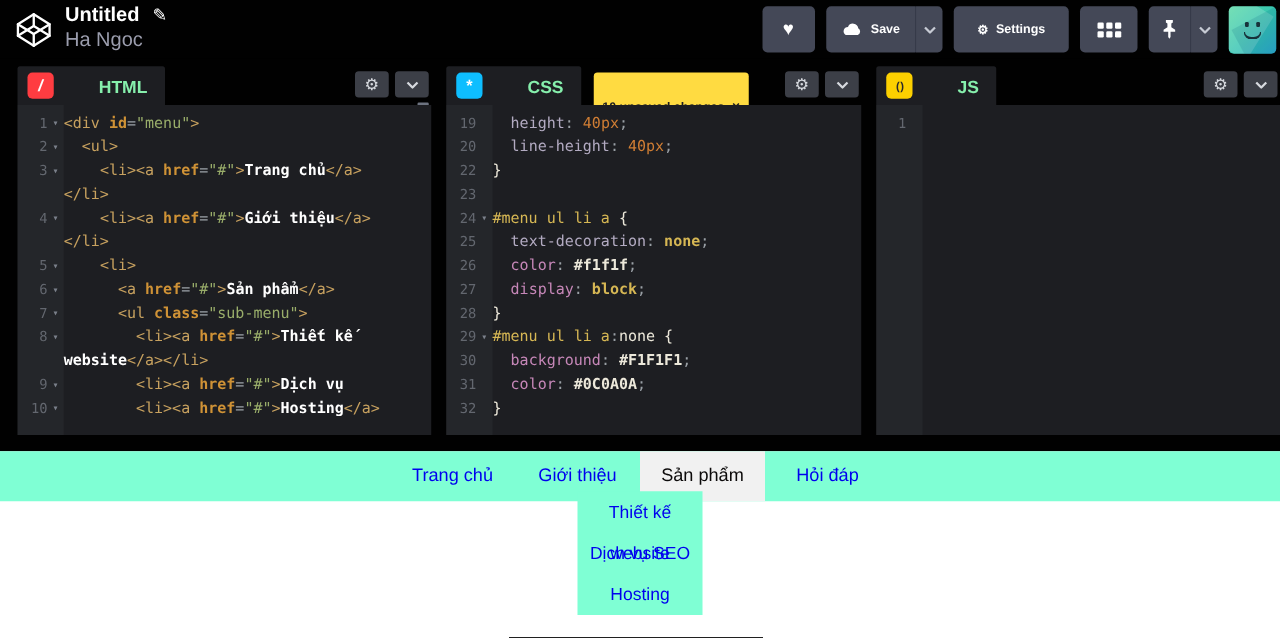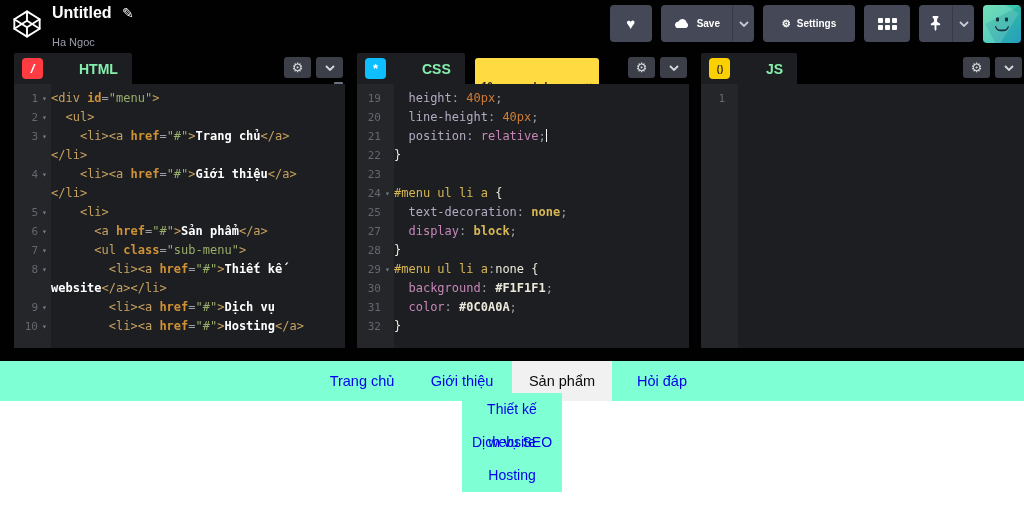--- a/index.html
+++ b/index.html
@@ -6,21 +6,21 @@
   html,body { background:#000; }
   body { font-family:"Liberation Sans", sans-serif; }
   #stage { position:relative; width:1024px; height:510px; background:#010101; overflow:hidden; }
 
   
   .topbar { position:absolute; left:0; top:0; width:1024px; height:47px; background:#010101; }
   .logo { position:absolute; left:12px; top:9px; width:30px; height:30px; }
   .title-block { position:absolute; left:52px; top:4px; }
   .pen-title { color:#fff; font-size:16px; font-weight:bold; display:inline-block; }
   .edit-icon { color:#fff; font-size:14px; margin-left:6px; }
-  .author { color:#9b9dad; font-size:11px; margin-top:14px; }
+  .author { color:#9b9dad; font-size:16px; margin-top:2px; }
   .topbar-right { position:absolute; right:3px; top:5px; height:37px; display:flex; gap:9px; align-items:stretch; }
   .tb-btn { background:#444857; border-radius:4px; color:#fff; display:flex; align-items:center; justify-content:center; font-size:10px; font-weight:bold; cursor:pointer; }
   .btn-group { display:flex; align-items:stretch; }
   .btn-group .main { border-radius:4px 0 0 4px; padding:0 12px; }
   .btn-group .chev { border-radius:0 4px 4px 0; width:22px; border-left:1px solid #363a49; }
   .heart-btn { width:42px; font-size:15px; }
   .settings-btn { width:92px; gap:6px; }
   .grid-btn { width:46px; }
   .icon-gap { margin-right:7px; }
   .grid-icon { display:grid; grid-template-columns:5px 5px 5px; grid-template-rows:5px 5px; gap:2px; }
@@ -275,43 +275,43 @@
               <span class="ln">19</span>
               <span class="fold"></span>
               <span class="code"><span class="c-pln">  </span><span class="c-prop">height</span><span class="c-pun">: </span><span class="c-num">40px</span><span class="c-pun">;</span></span>
             </div>
             <div class="code-line">
               <span class="ln">20</span>
               <span class="fold"></span>
               <span class="code"><span class="c-pln">  </span><span class="c-prop">line-height</span><span class="c-pun">: </span><span class="c-num">40px</span><span class="c-pun">;</span></span>
             </div>
             <div class="code-line">
-              <span class="ln">21</span>
-              <span class="fold"></span>
-              <span class="code"><span class="c-pln">  </span><span class="c-prop">position</span><span class="c-pun">: </span><span class="c-kw2">relative</span><span class="c-pun">;</span><span class="caret"></span></span>
-            </div>
-            <div class="code-line">
               <span class="ln">22</span>
               <span class="fold"></span>
               <span class="code"><span class="c-brc">}</span></span>
             </div>
             <div class="code-line">
               <span class="ln">23</span>
               <span class="fold"></span>
               <span class="code"></span>
             </div>
             <div class="code-line">
               <span class="ln">24</span>
               <span class="fold">▾</span>
               <span class="code"><span class="c-sel">#menu ul li a </span><span class="c-brc">{</span></span>
             </div>
             <div class="code-line">
               <span class="ln">25</span>
               <span class="fold"></span>
               <span class="code"><span class="c-pln">  </span><span class="c-prop">text-decoration</span><span class="c-pun">: </span><span class="c-kw">none</span><span class="c-pun">;</span></span>
+            </div>
+            <div class="code-line">
+              <span class="ln">26</span>
+              <span class="fold"></span>
+              <span class="code"><span class="c-pln">  </span><span class="c-prop2">color</span><span class="c-pun">: </span><span class="c-hex">#f1f1f</span><span class="c-pun">;</span></span>
             </div>
             <div class="code-line">
               <span class="ln">27</span>
               <span class="fold"></span>
               <span class="code"><span class="c-pln">  </span><span class="c-prop2">display</span><span class="c-pun">: </span><span class="c-kw">block</span><span class="c-pun">;</span></span>
             </div>
             <div class="code-line">
               <span class="ln">28</span>
               <span class="fold"></span>
               <span class="code"><span class="c-brc">}</span></span>

